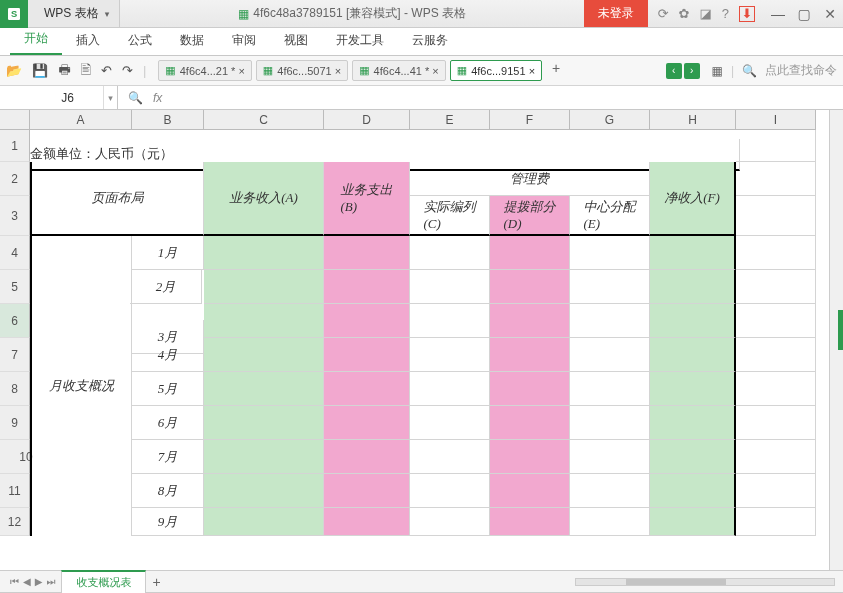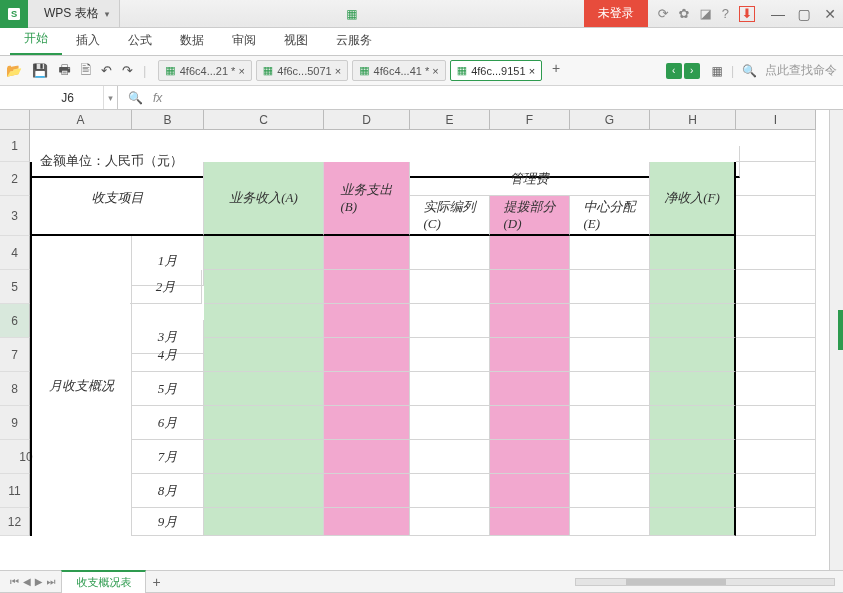--- a/index.html
+++ b/index.html
@@ -88,20 +88,21 @@
         <rect x="3" y="3" width="18" height="18" fill="#fff" rx="2"></rect>
         <text x="12" y="17" text-anchor="middle" fill="#2e9b4f" font-size="14" font-weight="bold">S</text>
       </svg>
   </div>
   <div class="app-name">
     <span>WPS 表格</span>
     <span class="drop">▾</span>
   </div>
   <div class="doc-title">
     <span class="docicon">▦</span>
+    <span>4f6c48a3789151 [兼容模式] - WPS 表格</span>
   </div>
   <div class="login-btn">未登录</div>
   <div class="title-right">
     <span>⟳</span>
     <span>✿</span>
     <span>◪</span>
     <span>?</span>
     <span style="color:#e74c3c;border:1px solid #e74c3c;width:16px;height:16px;justify-content:center;">⬇</span>
   </div>
   <div class="win-btns">
@@ -111,20 +112,21 @@
   </div>
 </div>
 
 <div class="ribbon-tabs">
   <div class="tab active">开始</div>
   <div class="tab">插入</div>
   <div class="tab">公式</div>
   <div class="tab">数据</div>
   <div class="tab">审阅</div>
   <div class="tab">视图</div>
+  <div class="tab">开发工具</div>
   <div class="tab">云服务</div>
 </div>
 
 <div class="tool-row">
   <div class="tool-icons">
     <span style="color:#d68b1a">📂</span>
     <span style="color:#3a7bc8">💾</span>
     <span style="color:#555">🖶</span>
     <span style="color:#555">🖹</span>
     <span>↶</span>
@@ -195,34 +197,34 @@
       <div style="height: 34px;">5</div>
       <div class="sel" style="height: 34px;">6</div>
       <div style="height: 34px;">7</div>
       <div style="height: 34px;">8</div>
       <div style="height: 34px;">9</div>
       <div style="height: 34px; padding-left: 23px;">10</div>
       <div style="height: 34px;">11</div>
       <div style="height: 28px;">12</div>
     </div>
   <div class="grid" id="grid">
-      <div class="cell thick-b" style="left: 0px; top: 16px; width: 710px; height: 32px;;justify-content:flex-start;padding-left:10px;font-style:normal;font-family:SimSun">金额单位：人民币（元）</div>
+      <div class="cell thick-b" style="left: 0px; top: 9px; width: 710px; height: 32px;;justify-content:flex-start;padding-left:0;font-style:normal;font-family:SimSun">金额单位：人民币（元）</div>
       <div class="cell " style="left: 706px; top: 0px; width: 80px; height: 32px;"></div>
-      <div class="cell thick-b thick-l" style="left: 0px; top: 32px; width: 174px; height: 74px;">收支项目</div>
+      <div class="cell thick-b thick-l" style="left: 0px; top: 32px; width: 174px; height: 74px;">页面布局</div>
       <div class="cell bg-green thick-b" style="left: 174px; top: 32px; width: 120px; height: 74px;">业务收入(A)</div>
       <div class="cell bg-pink thick-b" style="left: 294px; top: 32px; width: 86px; height: 74px;">业务支出<br>(B)</div>
       <div class="cell " style="left: 380px; top: 32px; width: 240px; height: 34px;">管理费</div>
       <div class="cell thick-b" style="left: 380px; top: 66px; width: 80px; height: 40px;">实际编列<br>(C)</div>
       <div class="cell bg-pink thick-b" style="left: 460px; top: 66px; width: 80px; height: 40px;">提拨部分<br>(D)</div>
       <div class="cell thick-b" style="left: 540px; top: 66px; width: 80px; height: 40px;">中心分配<br>(E)</div>
       <div class="cell bg-green thick-b thick-r" style="left: 620px; top: 32px; width: 86px; height: 74px;">净收入(F)</div>
       <div class="cell " style="left: 706px; top: 32px; width: 80px; height: 34px;"></div>
       <div class="cell " style="left: 706px; top: 66px; width: 80px; height: 40px;"></div>
       <div class="cell thick-l" style="left: 0px; top: 106px; width: 102px; height: 300px;;border-bottom:none">月收支概况</div>
-      <div class="cell " style="left: 102px; top: 106px; width: 72px; height: 50px;">1月</div>
+      <div class="cell " style="left: 102px; top: 106px; width: 72px; height: 34px;">1月</div>
       <div class="cell bg-green" style="left: 174px; top: 106px; width: 120px; height: 34px;"></div>
       <div class="cell bg-pink" style="left: 294px; top: 106px; width: 86px; height: 34px;"></div>
       <div class="cell " style="left: 380px; top: 106px; width: 80px; height: 34px;"></div>
       <div class="cell bg-pink" style="left: 460px; top: 106px; width: 80px; height: 34px;"></div>
       <div class="cell " style="left: 540px; top: 106px; width: 80px; height: 34px;"></div>
       <div class="cell bg-green thick-r" style="left: 620px; top: 106px; width: 86px; height: 34px;"></div>
       <div class="cell " style="left: 706px; top: 106px; width: 80px; height: 34px;"></div>
       <div class="cell " style="left: 100px; top: 140px; width: 72px; height: 34px;">2月</div>
       <div class="cell bg-green" style="left: 174px; top: 140px; width: 120px; height: 34px;"></div>
       <div class="cell bg-pink" style="left: 294px; top: 140px; width: 86px; height: 34px;"></div>

